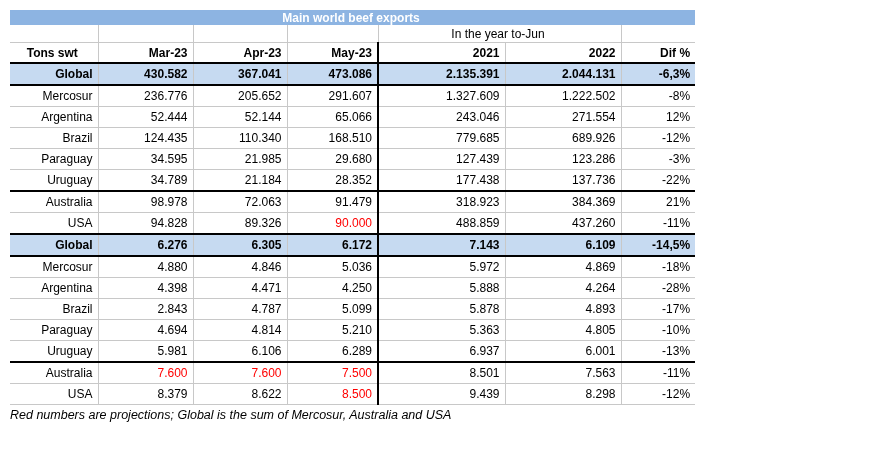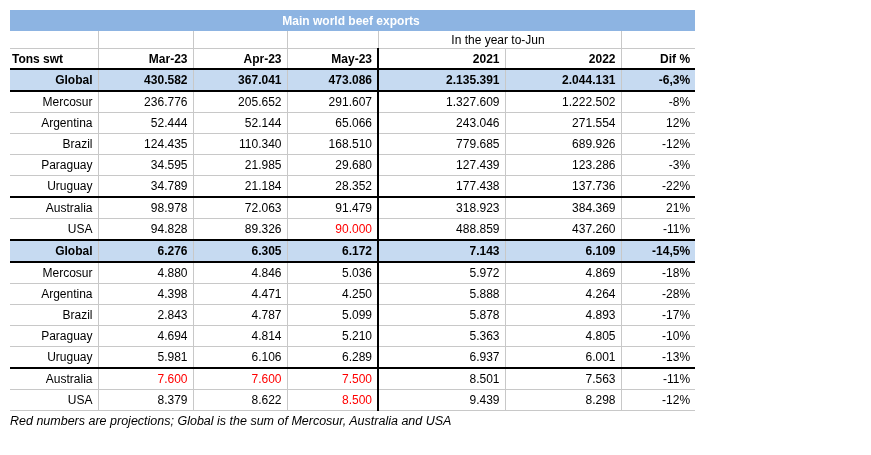--- a/index.html
+++ b/index.html
@@ -33,34 +33,34 @@
   }
   table.beef td:last-child, table.beef th:last-child { border-right: none; }
 
   
   tr.title-row th {
     background: var(--title-bg);
     color: var(--title-fg);
     font-weight: 700;
     text-align: center;
     border: none;
-    height: 21px;
+    height: 15px;
     font-size: 12px;
   }
   
   tr.span-row td { height: 17px; }
   tr.span-row td.span-label { text-align: center; margin-top: 8px; }
 
   
   tr.head-row th {
     font-weight: 700;
     border-bottom: 2px solid var(--dark);
     height: 19px;
   }
-  tr.head-row th.rname { text-align: left; }
+  tr.head-row th.rname { text-align: center; }
 
   
   td.rname { text-align: left; }
   tr.hl td {
     background: var(--hl-bg);
     font-weight: 700;
     border-bottom: 2px solid var(--dark);
   }
   tr.top-dark td { border-top: 2px solid var(--dark); }
   tr.sep td { border-bottom: 2px solid var(--dark); text-align: right; }

